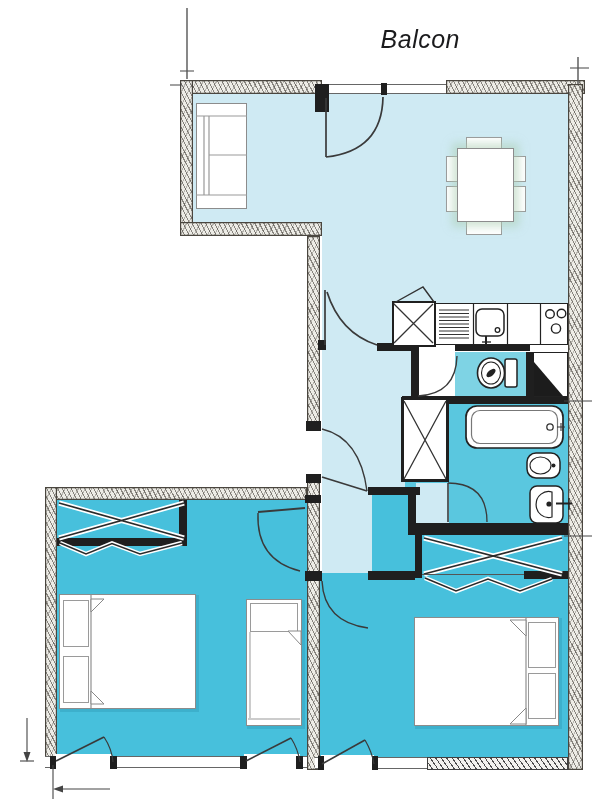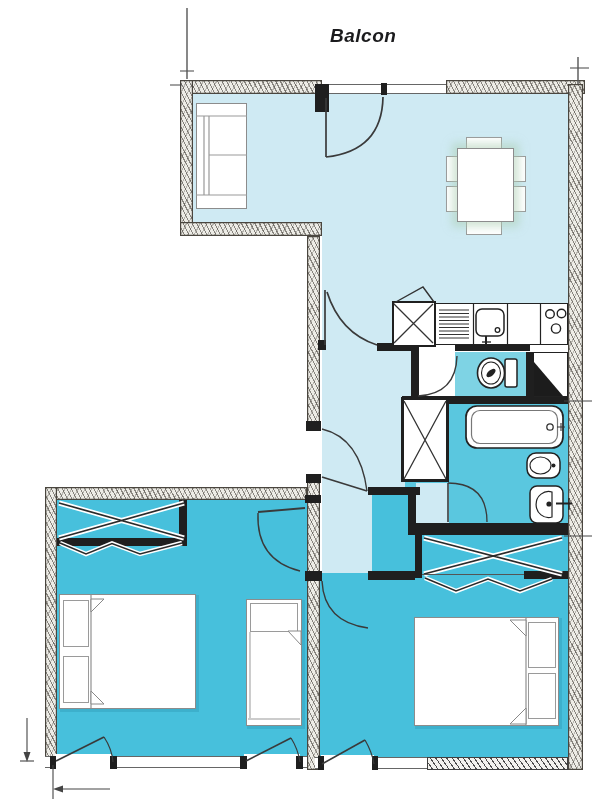--- a/index.html
+++ b/index.html
@@ -24,22 +24,22 @@
   .whatch{background:#f3f2ee;background-image:repeating-linear-gradient(55deg, #4c4c4c 0 1px, transparent 1px 4.5px);
       box-shadow:inset 0 0 0 1px #3f3f3f;}
   .gap{background:#fff;}
   .furn{background:#fff;border:1.4px solid var(--furniture-outline);box-sizing:border-box;}
   .furn2{background:#fff;border:1.2px solid #9a9a9a;box-sizing:border-box;}
   .kbox{background:#fff;border:2.5px solid var(--wall-dark);box-sizing:border-box;}
   .cbox{background:#fff;border:3px solid var(--wall-dark);box-sizing:border-box;}
   .counter{background:#fff;border:1.6px solid #222;box-sizing:border-box;}
   .tealshadow{box-shadow:2px 2px 0 1px rgba(28,118,148,.22);}
   .glow{box-shadow:0 0 8px 5px rgba(173,208,180,.55);}
-  .label{font-style:italic;font-weight:700;font-size:19px;color:var(--label-ink);
-         letter-spacing:.5px;text-align:left;}
+  .label{font-style:italic;font-weight:400;font-size:25px;color:var(--label-ink);
+         letter-spacing:.5px;text-align:right;}
   svg.overlay{position:absolute;left:0;top:0;pointer-events:none;}
 </style>
 </head>
 <body>
 
 <div class="plan">
 
   <div class="abs floor-main" style="left:190px;top:92px;width:380px;height:138px;"></div>
   <div class="abs floor-main" style="left:322px;top:230px;width:246px;height:75px;"></div>
   <div class="abs floor-main" style="left:322px;top:305px;width:114px;height:40px;"></div>

